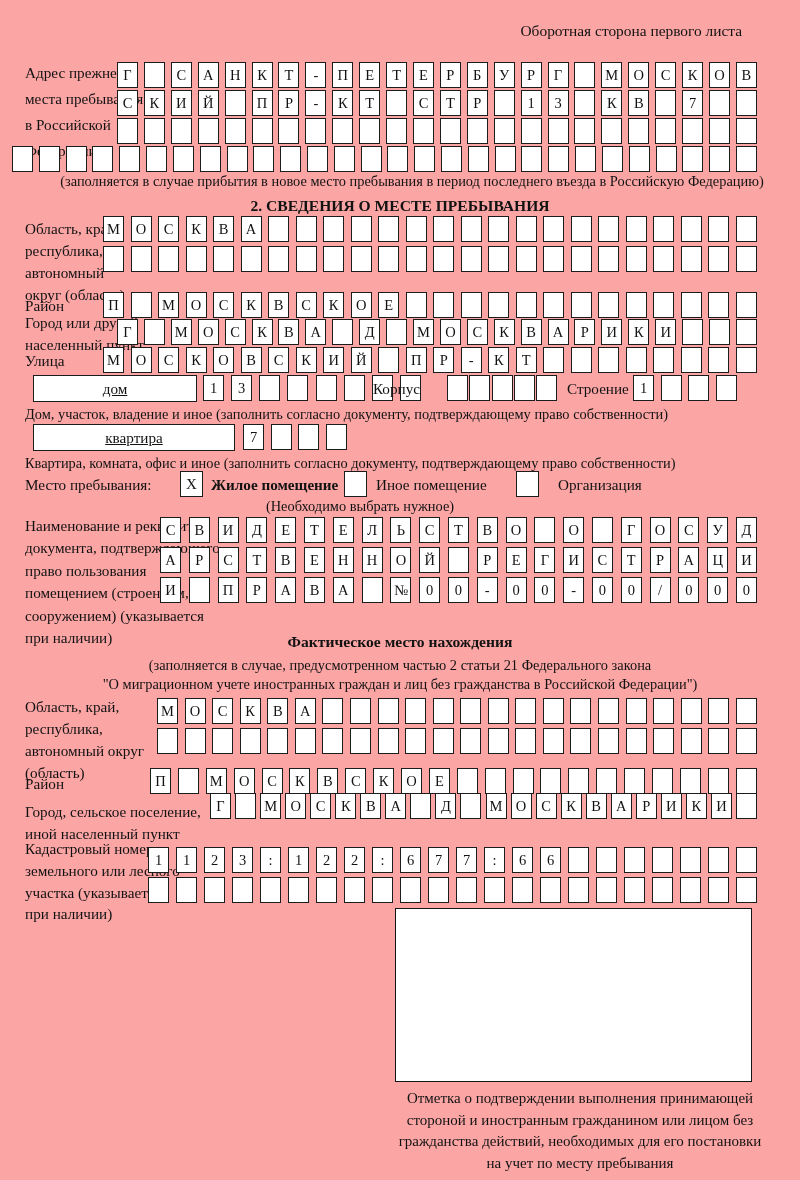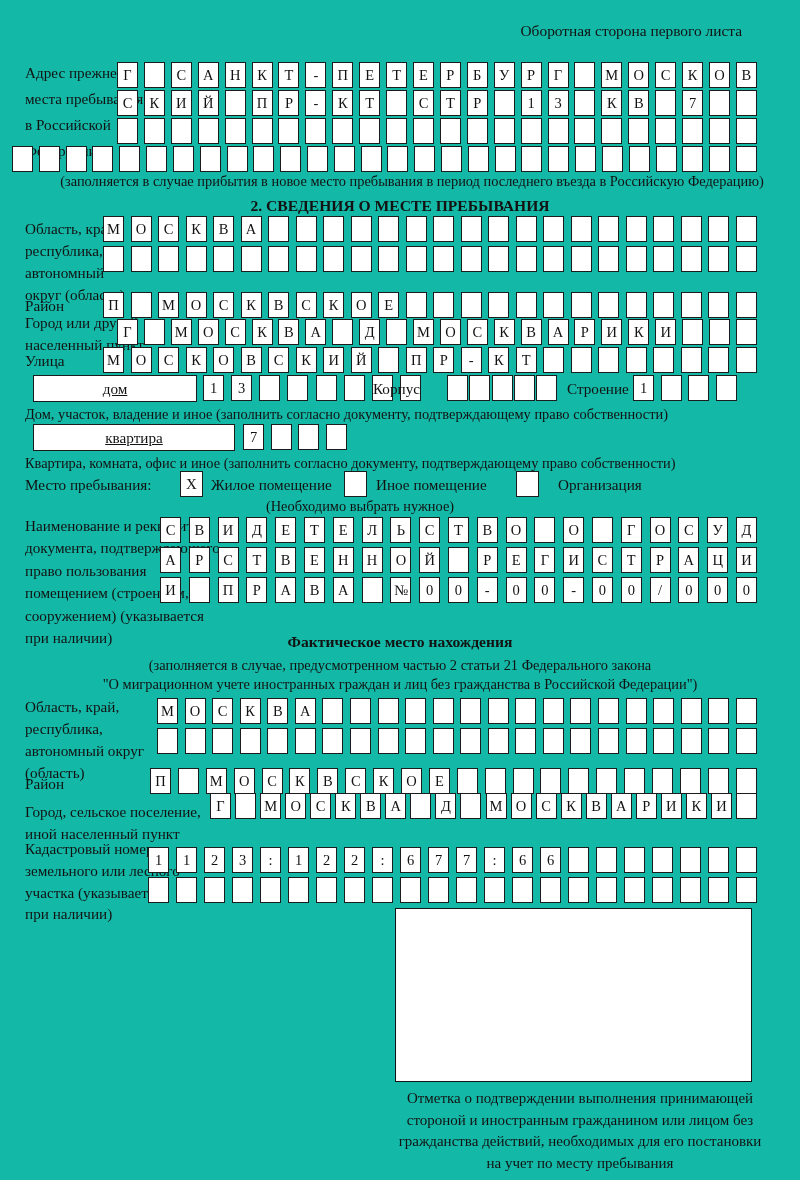--- a/index.html
+++ b/index.html
@@ -1,17 +1,17 @@
 <!DOCTYPE html>
 <html><head>
 <meta charset="utf-8">
 <style>
   html,body{margin:0;padding:0;background:#fff;}
   .sheet{
-    position:relative;width:800px;height:1180px;background:#14b8a6;
+    position:relative;width:800px;height:1180px;background:#fca5a5;
     font-family:"Liberation Serif",serif;color:#121212;overflow:hidden;
   }
   .abs{position:absolute;}
   .row{display:flex;justify-content:space-between;}
   .cell{
     width:21px;height:26px;border:1.6px solid #1c1c1c;box-sizing:border-box;
     display:flex;align-items:center;justify-content:center;
     font-size:14.5px;line-height:1;background:#fff;flex:0 0 auto;
   }
   .lbl{font-size:15.2px;line-height:22px;}
@@ -332,21 +332,21 @@
   <div class="abs row" style="left:243px;top:424px;width:104px;">
       <span class="cell">7</span>
       <span class="cell"></span>
       <span class="cell"></span>
       <span class="cell"></span>
     </div>
   <div class="abs note" style="left:25px;top:455px;">Квартира, комната, офис и иное (заполнить согласно документу, подтверждающему право собственности)</div>
 
   <div class="abs lbl" style="left:25px;top:474px;">Место пребывания:</div>
   <div class="abs cb" style="left:180px;top:471px;">X</div>
-  <div class="abs lbl" style="left:211px;top:474px;">Жилое помещение</div>
+  <div class="abs lbl" style="left:211px;top:474px;font-weight:bold;">Жилое помещение</div>
   <div class="abs cb" style="left:344px;top:471px;"></div>
   <div class="abs lbl" style="left:376px;top:474px;">Иное помещение</div>
   <div class="abs cb" style="left:516px;top:471px;"></div>
   <div class="abs lbl" style="left:558px;top:474px;">Организация</div>
   <div class="abs note center" style="left:150px;top:498px;width:420px;">(Необходимо выбрать нужное)</div>
 
   <div class="abs" style="left:25px;top:515px;width:225px;font-size:15.2px;line-height:22.4px;">
       <div>Наименование и реквизиты</div>
       <div>документа, подтверждающего</div>
       <div>право пользования</div>

